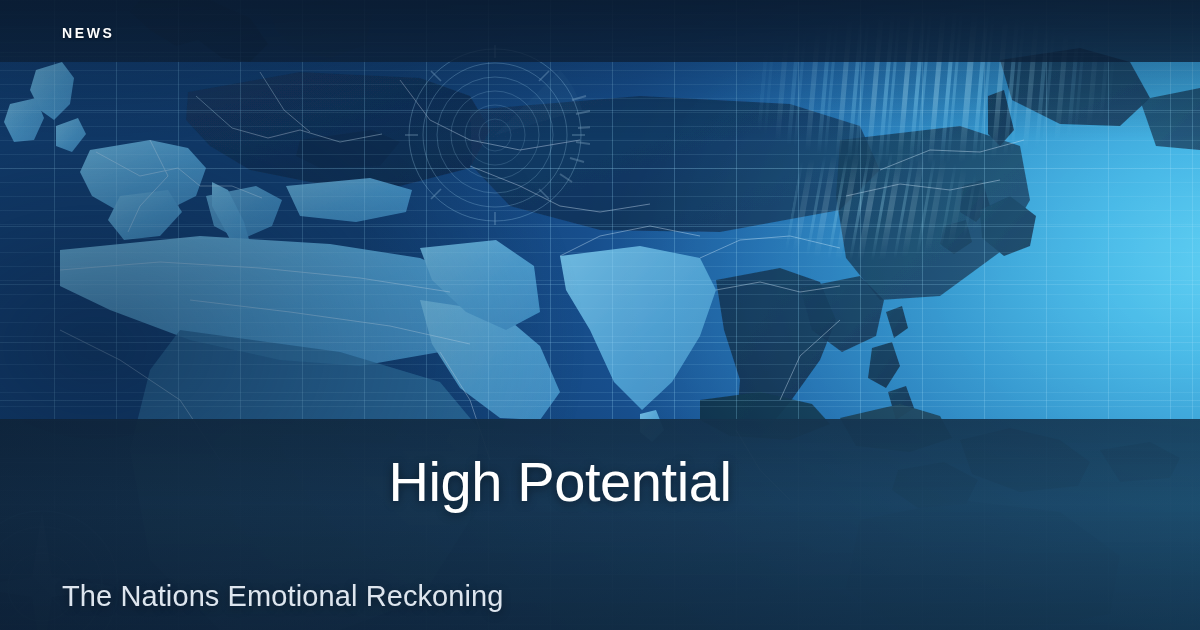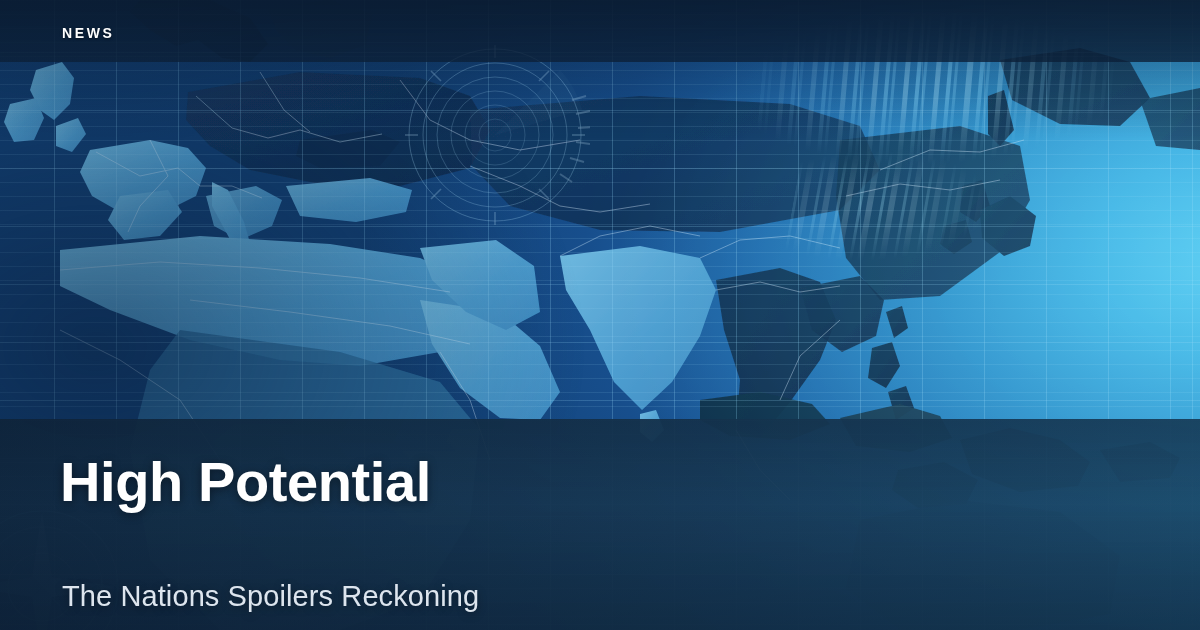--- a/index.html
+++ b/index.html
@@ -8,20 +8,21 @@
     padding: 0;
     background: #0d1b2a;
   }
   #card {
     position: relative;
     width: 1200px;
     height: 630px;
     overflow: hidden;
     font-family: "Liberation Sans", sans-serif;
     background: #8b5cf6;
+    text-align: center;
   }
 
   
   .bg-base {
     position: absolute;
     inset: 0;
     background:
       radial-gradient(ellipse 900px 600px at 105% 40%, #4fc2f0 0%, #3aa9e0 18%, #2a86c4 38%, #1f66a8 58%, #174e8c 75%, #123f72 100%),
       linear-gradient(100deg, #14345c 0%, #14406e 30%, #1a5b96 60%, #2f96d0 100%);
   }
@@ -125,21 +126,21 @@
     line-height: 18px;
     text-shadow: 0 1px 3px rgba(0,0,0,0.55);
   }
   .headline {
     position: absolute;
     left: 60px;
     top: 452px;
     width: 1000px;
     color: #ffffff;
     font-size: 56px;
-    font-weight: bold;
+    font-weight: normal;
     line-height: 60px;
     letter-spacing: -0.4px;
     text-shadow: 0 2px 10px rgba(0,0,0,0.45);
   }
   .headline .l2 { display: block; }
   .subhead {
     position: absolute;
     left: 62px;
     top: 578px;
     color: #dde5ee;
@@ -324,15 +325,15 @@
 
   <div class="bottom-band"></div>
   <div class="bottom-band-shade"></div>
 
   <div class="kicker">NEWS</div>
 
   <div class="headline">
     <span class="l1">High Potential</span>
   </div>
 
-  <div class="subhead">The Nations Spoilers Reckoning</div>
+  <div class="subhead">The Nations Emotional Reckoning</div>
 
 </div>
 
 </body></html>

